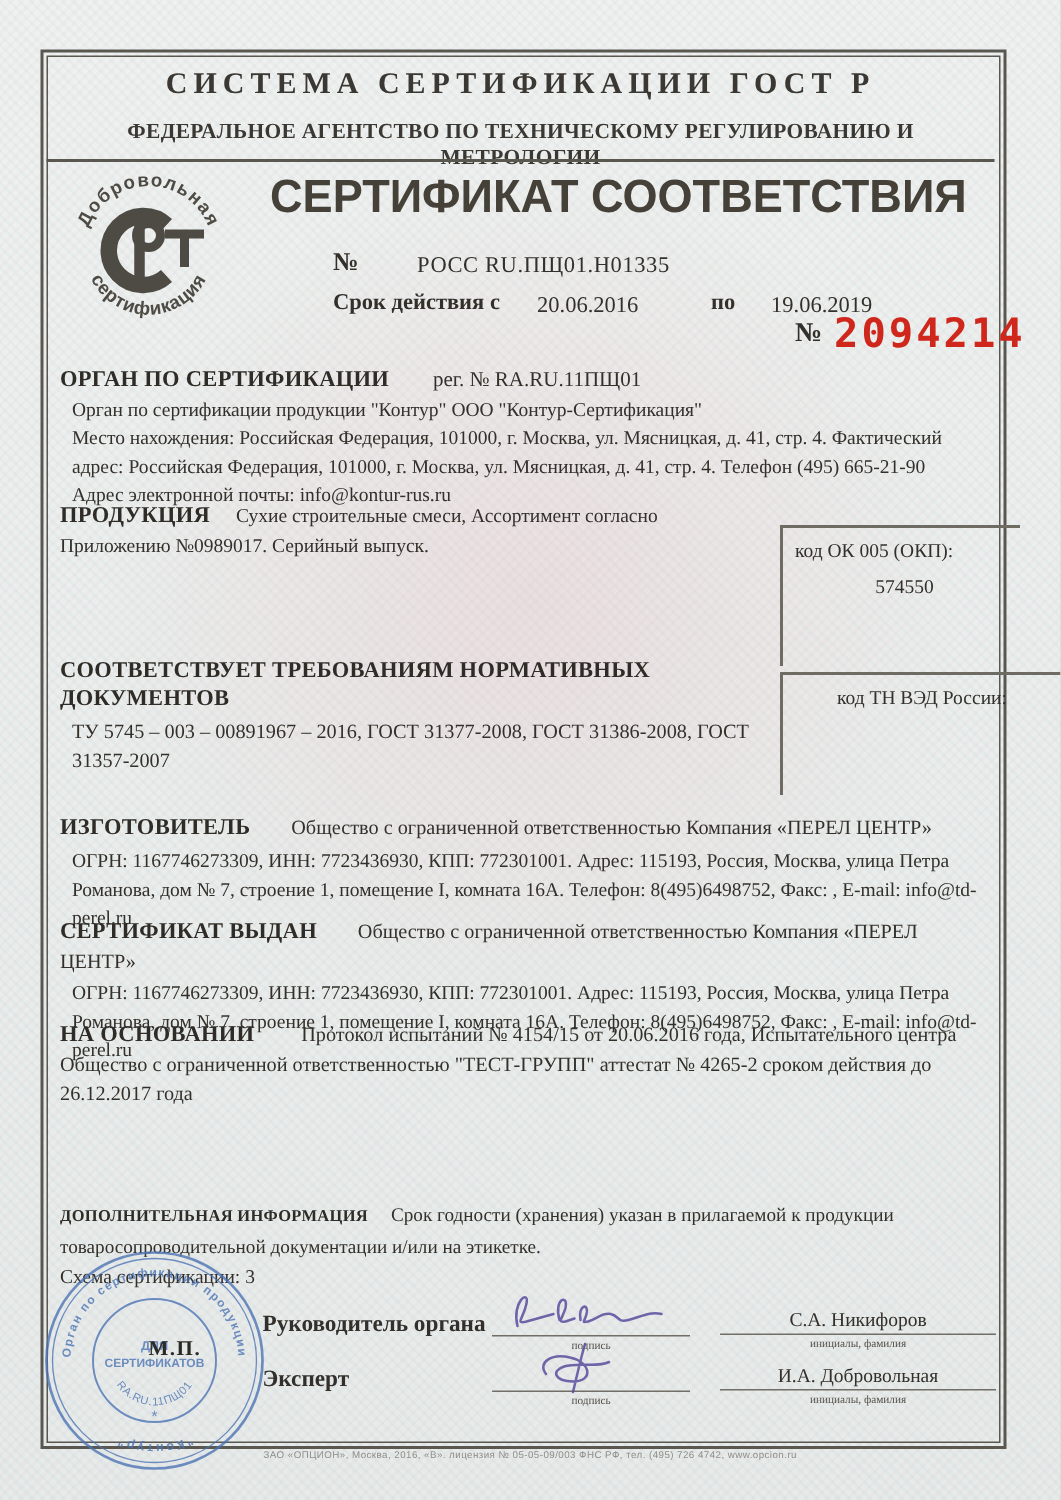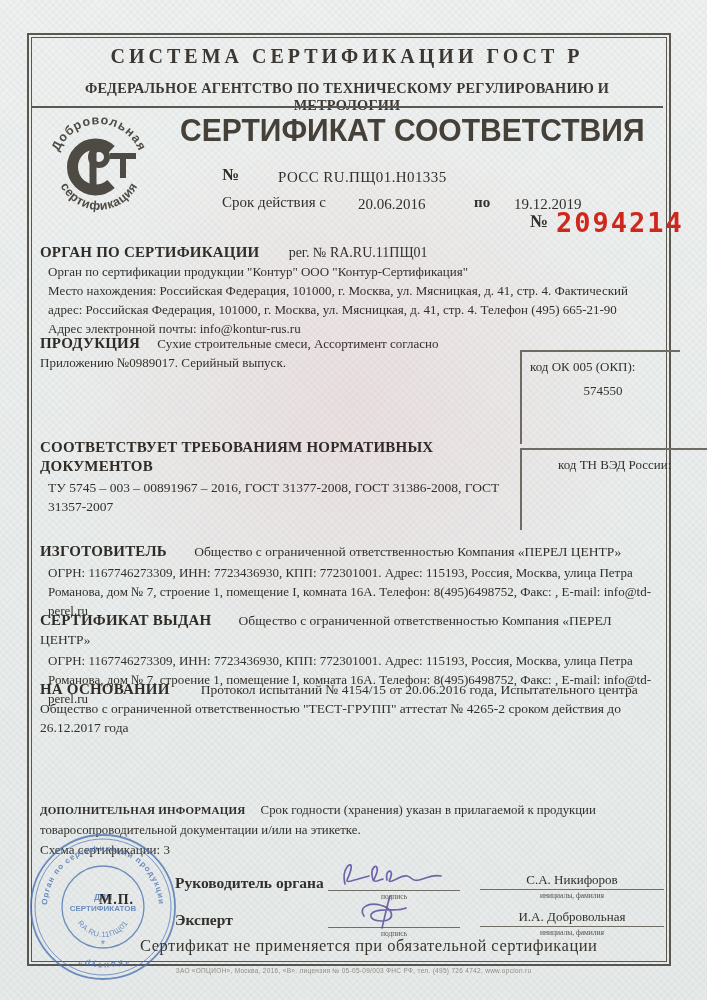--- a/index.html
+++ b/index.html
@@ -14,21 +14,21 @@
   }
   .abs{position:absolute;}
   .frame{left:27px;top:33px;width:640px;height:929px;border:2px solid #5a5750;}
   .frame::after{content:"";position:absolute;inset:2px;border:1px solid #5a5750;}
   .sys{left:30px;top:45px;width:634px;text-align:center;font-weight:bold;font-size:20px;letter-spacing:4px;color:#3b3833;}
   .agency{left:30px;top:80px;width:634px;text-align:center;font-weight:bold;font-size:14.3px;letter-spacing:.2px;color:#3b3833;}
   .hrule{left:31px;top:106px;width:632px;height:2px;background:#5a5750;}
   .doc-title{left:180px;top:113px;font-family:"Liberation Sans",sans-serif;font-weight:bold;font-size:31px;color:#454139;transform:scaleX(.97);transform-origin:left top;white-space:nowrap;}
   .no-label{left:222px;top:165px;font-weight:bold;font-size:17px;}
   .no-value{left:266px;top:169px;font-size:15px;letter-spacing:.4px;margin-left:12px;}
-  .val-label{left:222px;top:194px;font-weight:normal;font-size:15px;}
+  .val-label{left:222px;top:194px;font-weight:bold;font-size:15px;}
   .val-from{left:358px;top:196px;font-size:15px;}
   .val-to-label{left:474px;top:194px;font-weight:bold;font-size:15px;}
   .val-to{left:514px;top:196px;font-size:15px;}
   .form-no-label{left:530px;top:211px;font-weight:bold;font-size:18px;}
   .form-no{left:556px;top:207px;font-family:"DejaVu Sans Mono",monospace;font-weight:bold;font-size:27px;color:#d0271c;letter-spacing:2px;}
   .sec{line-height:19px;font-size:13px;}
   .h{font-weight:bold;font-size:15px;letter-spacing:.2px;color:#2f2c27;}
   .indent{padding-left:8px;}
   .org{left:40px;top:243px;width:624px;}
   .org .reg{margin-left:26px;font-size:14px;}
@@ -103,21 +103,21 @@
       </g>
     </svg>
   </div>
 
   <div class="abs doc-title">СЕРТИФИКАТ СООТВЕТСТВИЯ</div>
   <div class="abs no-label">№</div>
   <div class="abs no-value">РОСС  RU.ПЩ01.Н01335</div>
   <div class="abs val-label">Срок действия  с</div>
   <div class="abs val-from">20.06.2016</div>
   <div class="abs val-to-label">по</div>
-  <div class="abs val-to">19.12.2019</div>
+  <div class="abs val-to">19.06.2019</div>
   <div class="abs form-no-label">№</div>
   <div class="abs form-no">2094214</div>
 
   <div class="abs sec org">
     <div>
       <span class="h">ОРГАН ПО СЕРТИФИКАЦИИ</span>
       <span class="reg">рег. № RA.RU.11ПЩ01</span>
     </div>
     <div class="indent">Орган по сертификации продукции   "Контур" ООО "Контур-Сертификация"</div>
     <div class="indent">Место нахождения: Российская Федерация, 101000, г. Москва, ул. Мясницкая, д. 41, стр. 4. Фактический адрес: Российская Федерация, 101000, г. Москва, ул. Мясницкая, д. 41, стр. 4. Телефон (495) 665-21-90</div>
@@ -213,15 +213,14 @@
   <div class="abs sline sline2"></div>
   <div class="abs sig-svg sig2">
     <svg width="70" height="36" viewBox="0 0 70 36">
       <path d="M40,2 C37,12 34,26 32,34 M14,22 C8,14 18,8 30,11 C44,14 46,27 32,27 C20,27 17,20 26,17 C36,14 48,18 56,14" fill="none" stroke="#584d9e" stroke-width="1.7" stroke-linecap="round" opacity="0.85"></path>
     </svg>
   </div>
   <div class="abs tiny sub2">подпись</div>
   <div class="abs nline nline2">И.А. Добровольная</div>
   <div class="abs tiny nsub2">инициалы, фамилия</div>
 
-  <div class="abs note">Сертификат не применяется при обязательной сертификации</div>
   <div class="abs footer">ЗАО «ОПЦИОН», Москва, 2016, «В».  лицензия № 05-05-09/003 ФНС РФ, тел. (495) 726 4742, www.opcion.ru</div>
 </div>
 
 </body></html>

